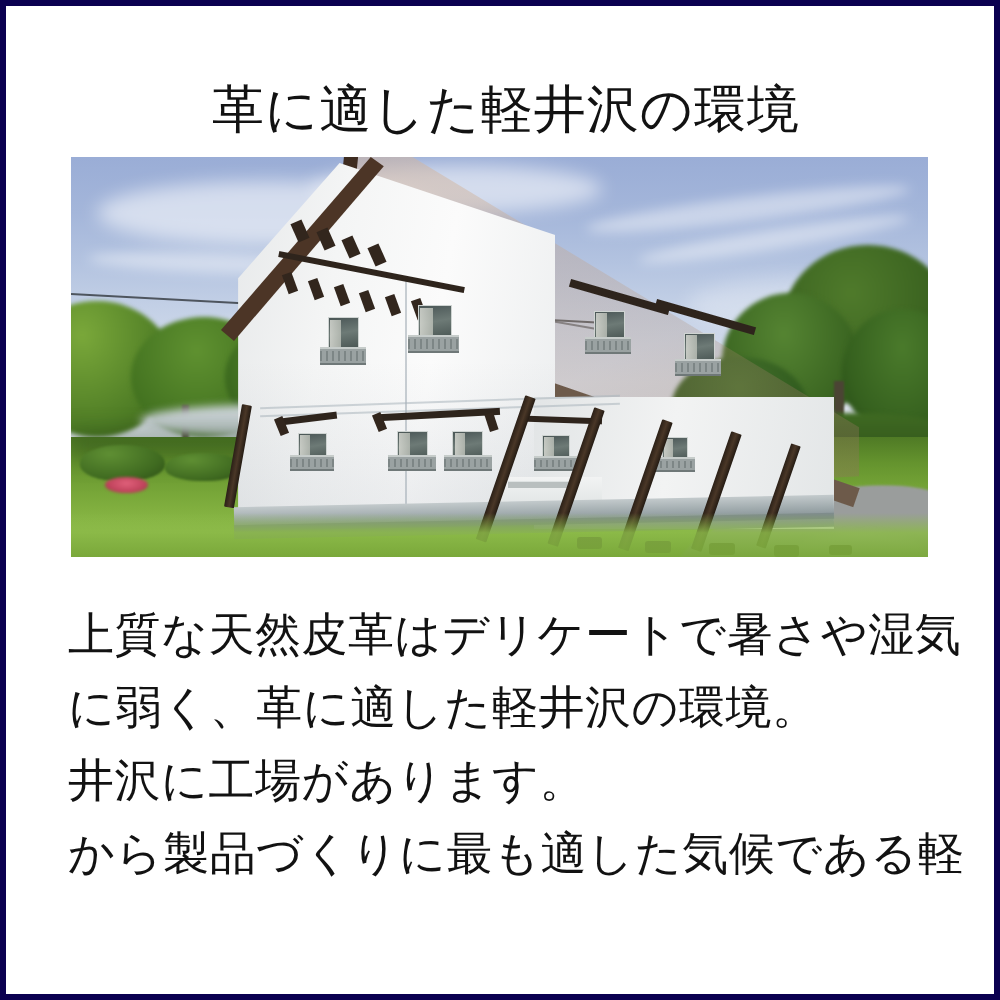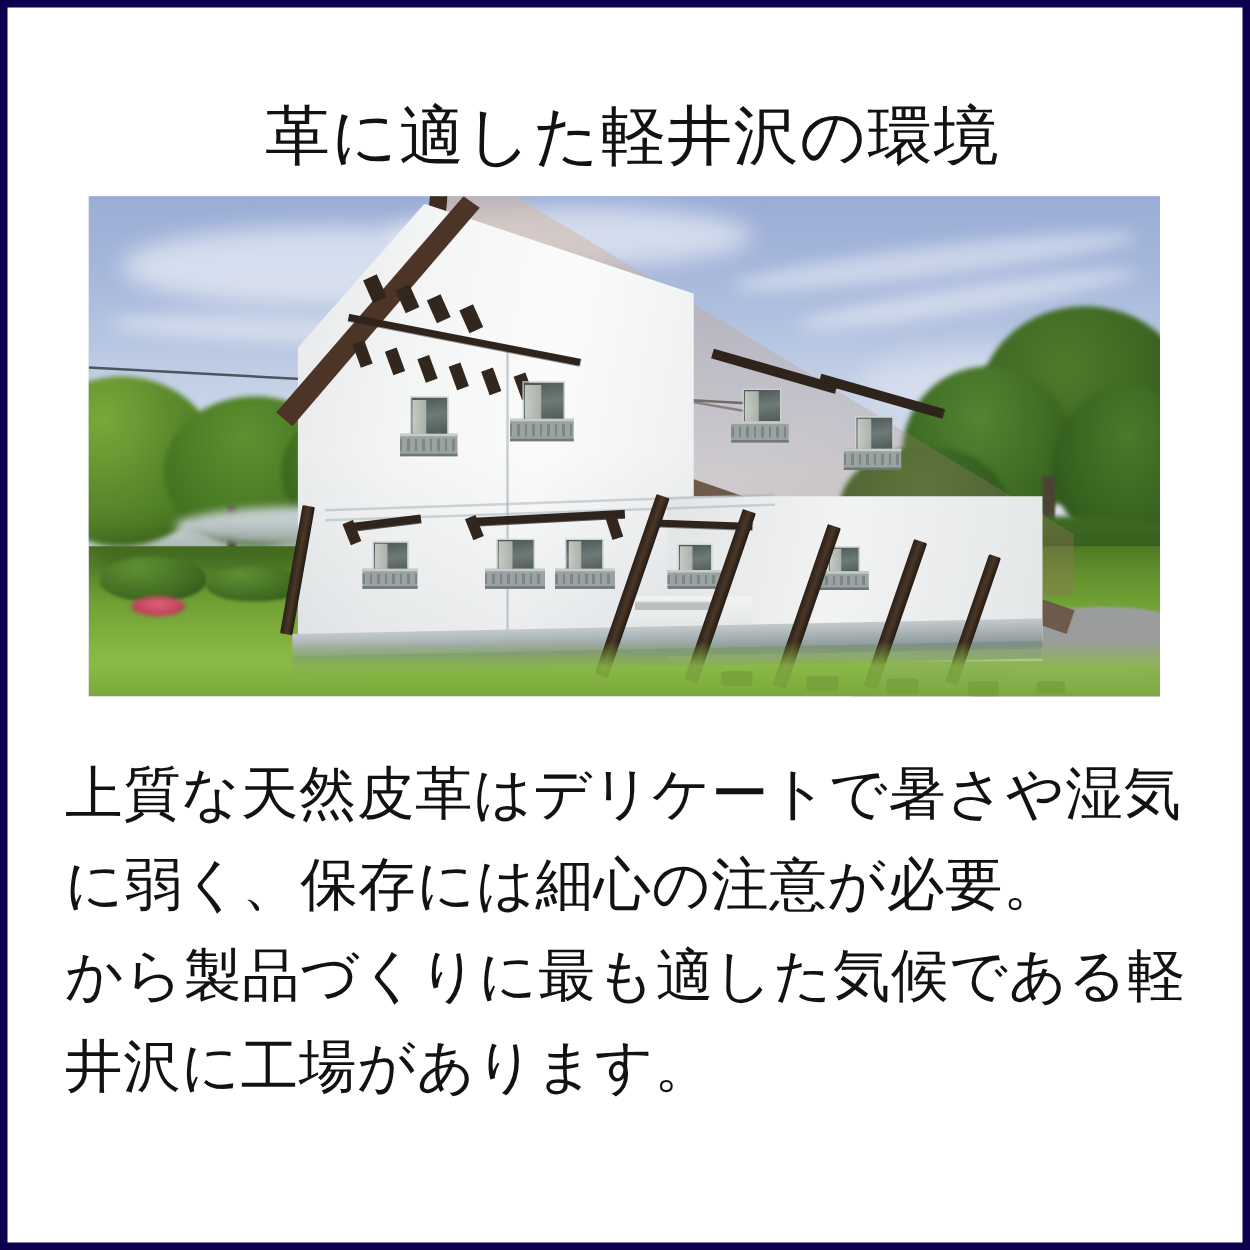--- a/index.html
+++ b/index.html
@@ -345,21 +345,21 @@
   }
   .support-foot {
     position: absolute;
     background: #241b14;
     border-radius: 3px;
   }
 
   
   #body-copy {
     position: absolute;
-    left: 46px;
+    left: 62px;
     top: 592px;
     width: 900px;
     font-size: 46px;
     line-height: 73px;
     color: #121212;
     letter-spacing: 0.5px;
     font-family: "Liberation Serif", "DejaVu Serif", serif;
   }
   #body-copy .line { white-space: nowrap; }
 </style>
@@ -532,18 +532,18 @@
       </div>
 
       <div style="position:absolute; left:0; bottom:0; width:100%; height:11%;
                   background:linear-gradient(180deg, rgba(126,172,62,0) 0%, rgba(139,185,72,.85) 45%, rgba(122,168,58,.95) 100%);"></div>
 
     </div>
   </figure>
 
   <div id="body-copy">
     <div class="line">上質な天然皮革はデリケートで暑さや湿気</div>
-    <div class="line">に弱く、保存には細心の注意が必要。</div>
+    <div class="line">に弱く、革に適した軽井沢の環境。</div>
+    <div class="line">井沢に工場があります。</div>
     <div class="line">から製品づくりに最も適した気候である軽</div>
-    <div class="line">井沢に工場があります。</div>
   </div>
 
 </div>
 
 </body></html>

